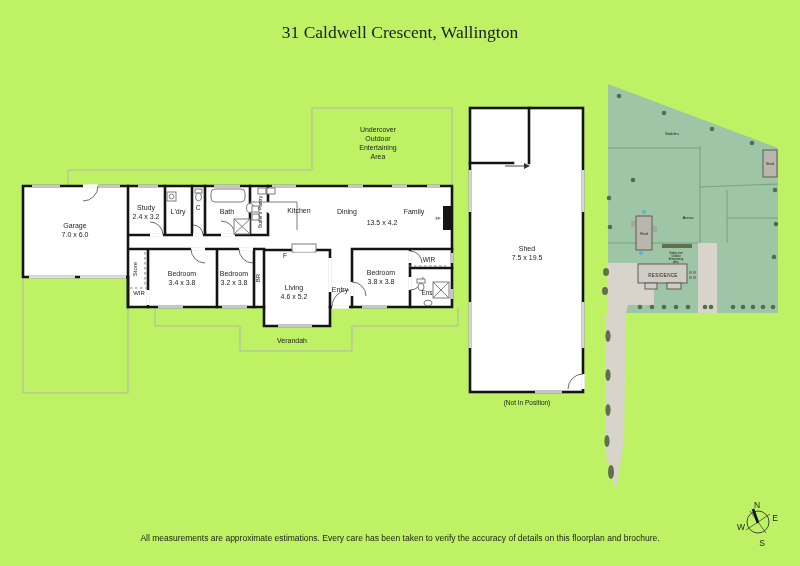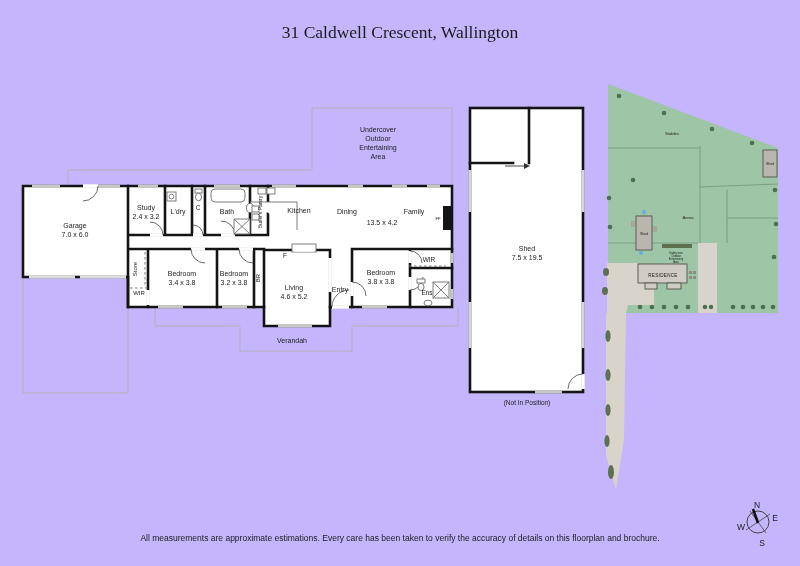--- a/index.html
+++ b/index.html
@@ -1,16 +1,16 @@
 <!DOCTYPE html>
 <html><head>
 <meta charset="utf-8">
 <style>
   html,body{margin:0;padding:0;background:#ffffff;}
-  .page{position:relative;width:800px;height:566px;background:#c4b5fd;overflow:hidden;
+  .page{position:relative;width:800px;height:566px;background:#bef264;overflow:hidden;
         font-family:"Liberation Sans",sans-serif;}
   svg text{font-family:"Liberation Sans",sans-serif;fill:#1c1c1c;}
   svg text.serif{font-family:"Liberation Serif",serif;}
   .wall{stroke:#141414;stroke-width:2.6;fill:none;stroke-linecap:square;}
   .wallfill{stroke:#141414;stroke-width:2.6;fill:#ffffff;}
   .thin{stroke:#b3b3b3;stroke-width:1;fill:none;}
   .win{stroke:#c7c7c7;stroke-width:3;}
   .gap{stroke:#ffffff;stroke-width:3.6;}
   .door{stroke:#5a5a5a;stroke-width:0.9;fill:none;}
   .fix{stroke:#6e6e6e;stroke-width:0.9;fill:#ffffff;}

